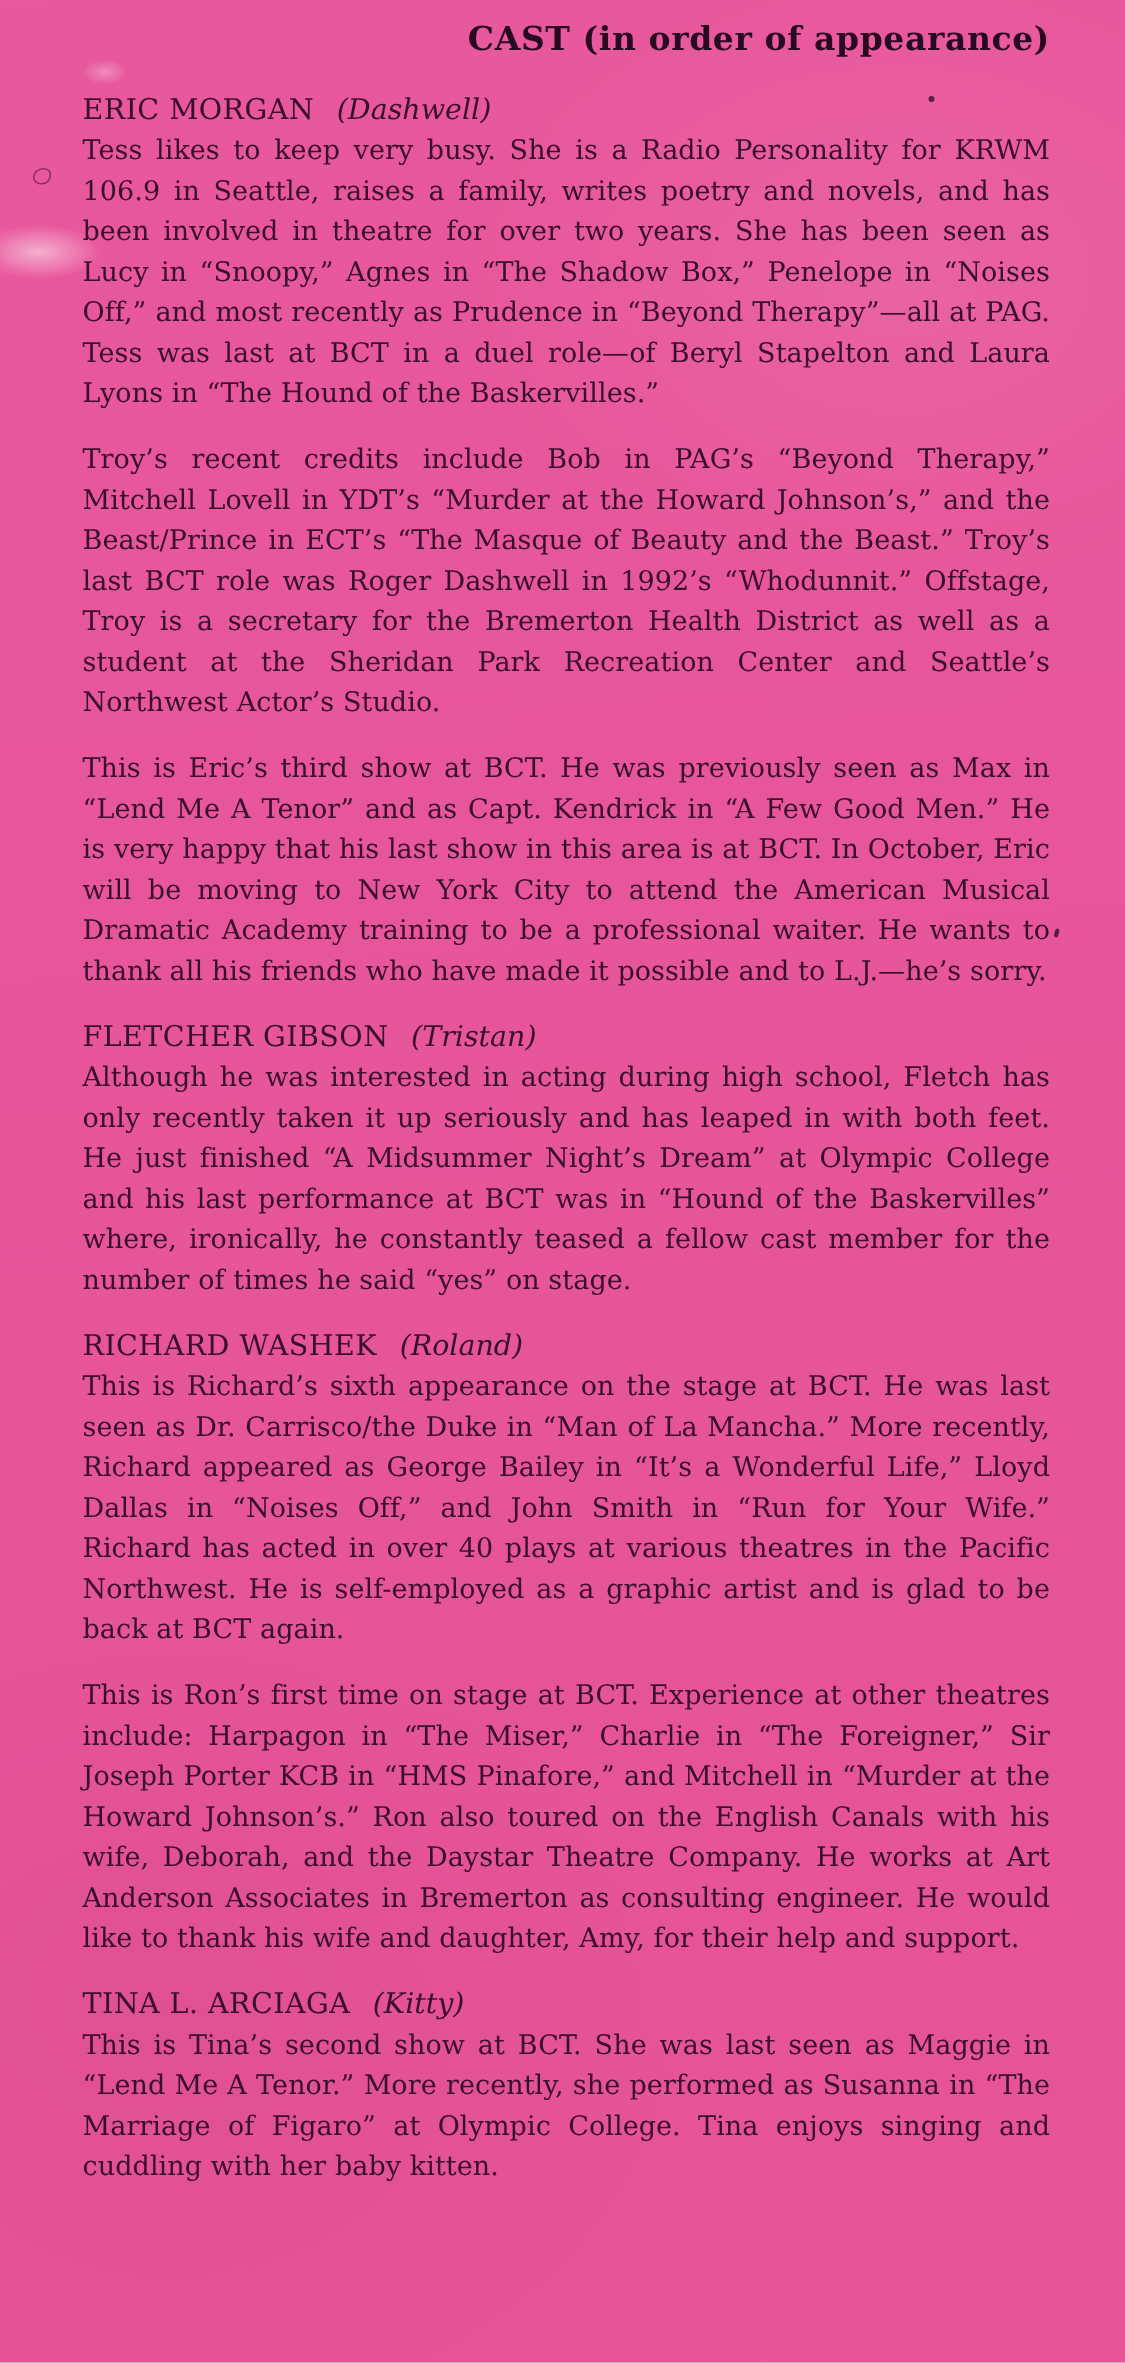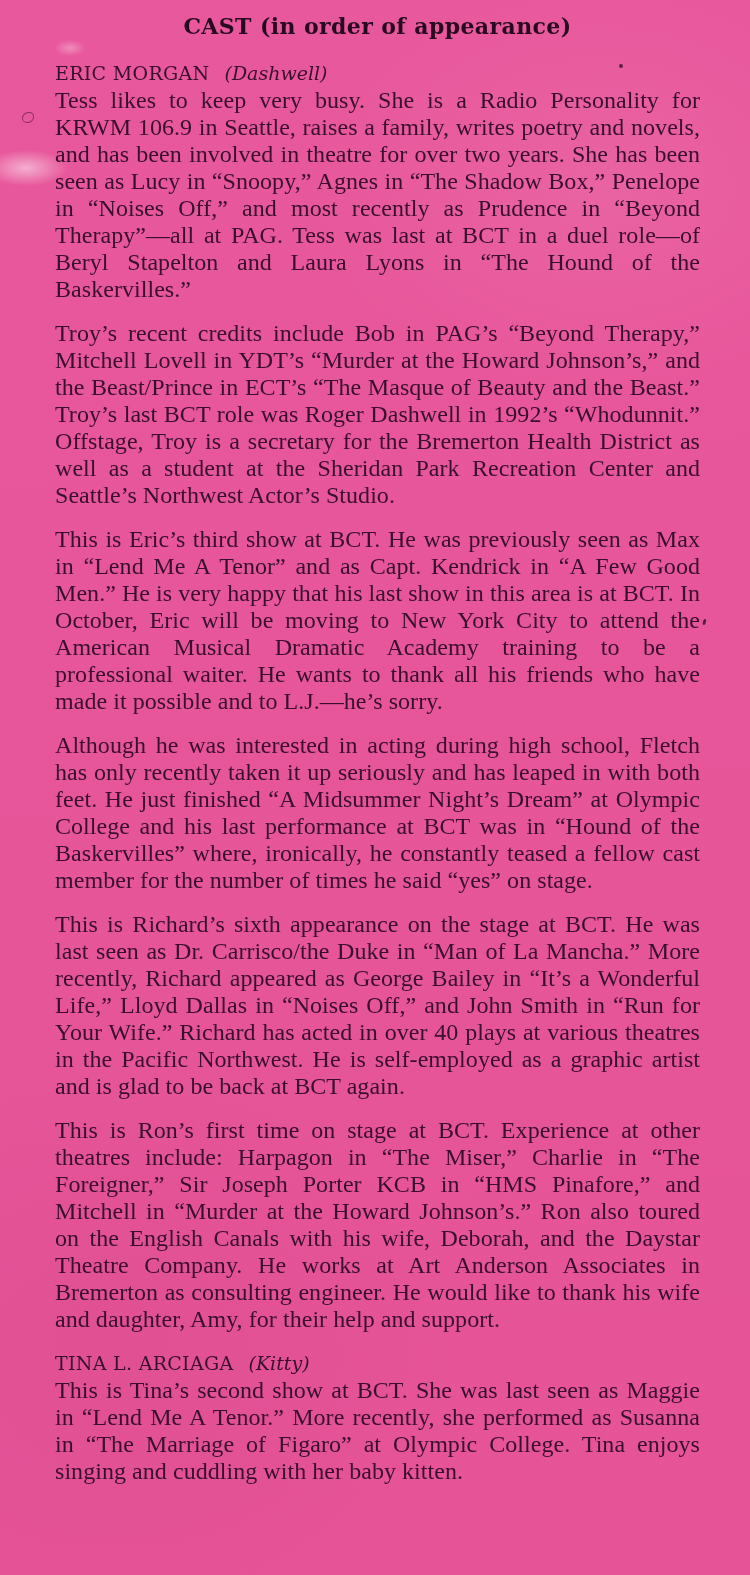--- a/index.html
+++ b/index.html
@@ -19,21 +19,21 @@
       radial-gradient(ellipse 60px 26px at 26px 168px, rgba(255,245,250,0.55), rgba(255,245,250,0) 70%),
       radial-gradient(ellipse 22px 12px at 70px 48px, rgba(255,240,248,0.35), rgba(255,240,248,0) 70%),
       radial-gradient(ellipse 420px 300px at 80% 12%, rgba(255,255,255,0.07), rgba(255,255,255,0) 70%),
       radial-gradient(ellipse 500px 400px at 15% 85%, rgba(120,20,70,0.06), rgba(120,20,70,0) 70%),
       linear-gradient(176deg, var(--paper, #e8589c) 0%, var(--paper2, #e65397) 100%);
     font-family: "DejaVu Serif", "Liberation Serif", serif;
     color: var(--ink, #3a0f2e);
   }
   .page-title {
     margin: 0 0 21px 0;
-    text-align: center;
+    text-align: right;
     font-size: 22px;
     font-weight: bold;
     letter-spacing: 0.4px;
     color: var(--ink-heavy, #270a1f);
   }
   .cast-entry {
     margin: 0 0 17px 0;
   }
   .entry-header {
     font-size: 19px;
@@ -42,25 +42,24 @@
   }
   .actor-name {
     letter-spacing: 0.3px;
   }
   .actor-role {
     font-style: italic;
     margin-left: 9px;
   }
   .bio {
     margin: 0;
-    font-size: 24px;
+    font-size: 18px;
     line-height: 27px;
     text-align: justify;
     letter-spacing: 0.05px;
-    font-family: Liberation Serif, serif;
   }
   
   .speck {
     position: absolute;
     background: var(--ink, #3a0f2e);
     border-radius: 50%;
     opacity: 0.8;
   }
   .speck-a { left: 619px; top: 64px;  width: 4px; height: 4px; }
   .speck-b { left: 703px; top: 619px; width: 3px; height: 6px; border-radius: 40% 60% 60% 40%; transform: rotate(14deg); }
@@ -90,24 +89,32 @@
 
   <section class="cast-entry">
     <p class="bio">Troy’s recent credits include Bob in PAG’s “Beyond Therapy,” Mitchell Lovell in YDT’s “Murder at the Howard Johnson’s,” and the Beast/Prince in ECT’s “The Masque of Beauty and the Beast.” Troy’s last BCT role was Roger Dashwell in 1992’s “Whodunnit.” Offstage, Troy is a secretary for the Bremerton Health District as well as a student at the Sheridan Park Recreation Center and Seattle’s Northwest Actor’s Studio.</p>
   </section>
 
   <section class="cast-entry">
     <p class="bio">This is Eric’s third show at BCT. He was previously seen as Max in “Lend Me A Tenor” and as Capt. Kendrick in “A Few Good Men.” He is very happy that his last show in this area is at BCT. In October, Eric will be moving to New York City to attend the American Musical Dramatic Academy training to be a professional waiter. He wants to thank all his friends who have made it possible and to L.J.—he’s sorry.</p>
   </section>
 
   <section class="cast-entry">
+    <div class="entry-header">
+      <span class="actor-name">FLETCHER GIBSON</span>
+      <span class="actor-role">(Tristan)</span>
+    </div>
     <p class="bio">Although he was interested in acting during high school, Fletch has only recently taken it up seriously and has leaped in with both feet. He just finished “A Midsummer Night’s Dream” at Olympic College and his last performance at BCT was in “Hound of the Baskervilles” where, ironically, he constantly teased a fellow cast member for the number of times he said “yes” on stage.</p>
   </section>
 
   <section class="cast-entry">
+    <div class="entry-header">
+      <span class="actor-name">RICHARD WASHEK</span>
+      <span class="actor-role">(Roland)</span>
+    </div>
     <p class="bio">This is Richard’s sixth appearance on the stage at BCT. He was last seen as Dr. Carrisco/the Duke in “Man of La Mancha.” More recently, Richard appeared as George Bailey in “It’s a Wonderful Life,” Lloyd Dallas in “Noises Off,” and John Smith in “Run for Your Wife.” Richard has acted in over 40 plays at various theatres in the Pacific Northwest. He is self-employed as a graphic artist and is glad to be back at BCT again.</p>
   </section>
 
   <section class="cast-entry">
     <p class="bio">This is Ron’s first time on stage at BCT. Experience at other theatres include: Harpagon in “The Miser,” Charlie in “The Foreigner,” Sir Joseph Porter KCB in “HMS Pinafore,” and Mitchell in “Murder at the Howard Johnson’s.” Ron also toured on the English Canals with his wife, Deborah, and the Daystar Theatre Company. He works at Art Anderson Associates in Bremerton as consulting engineer. He would like to thank his wife and daughter, Amy, for their help and support.</p>
   </section>
 
   <section class="cast-entry">
     <div class="entry-header">
       <span class="actor-name">TINA L. ARCIAGA</span>

